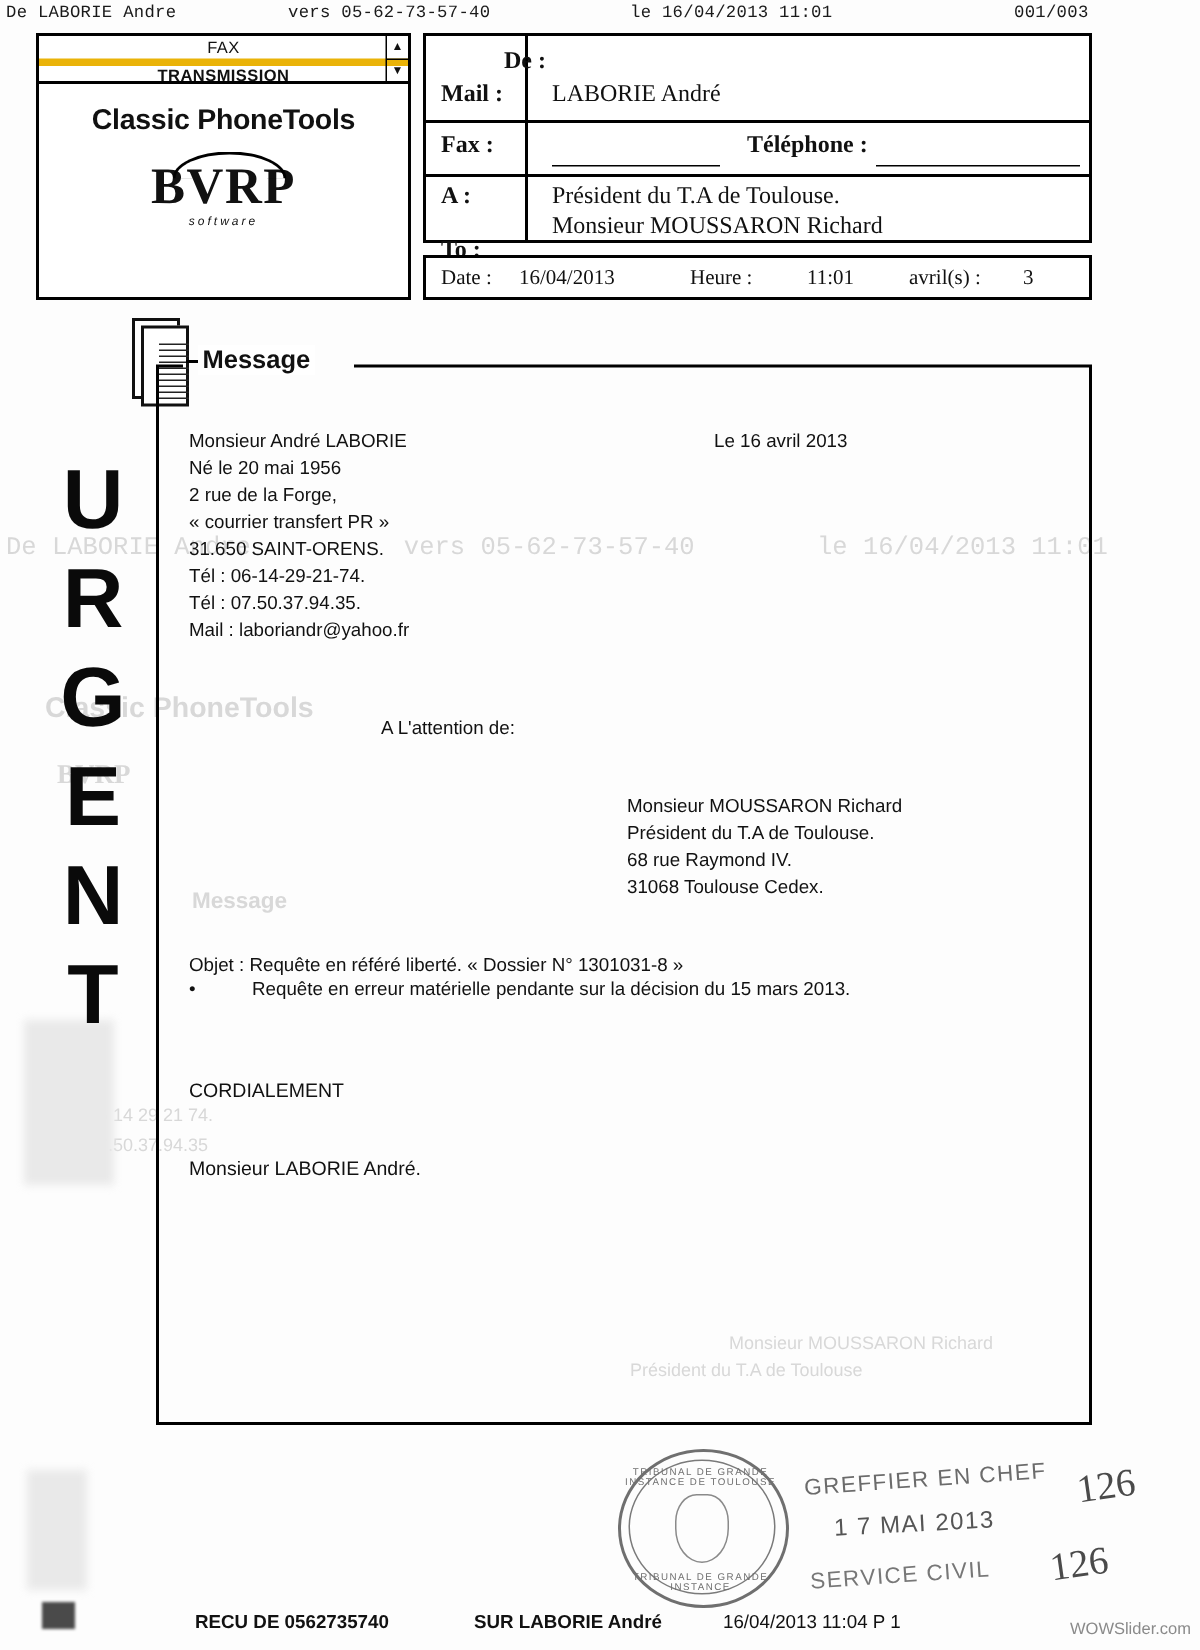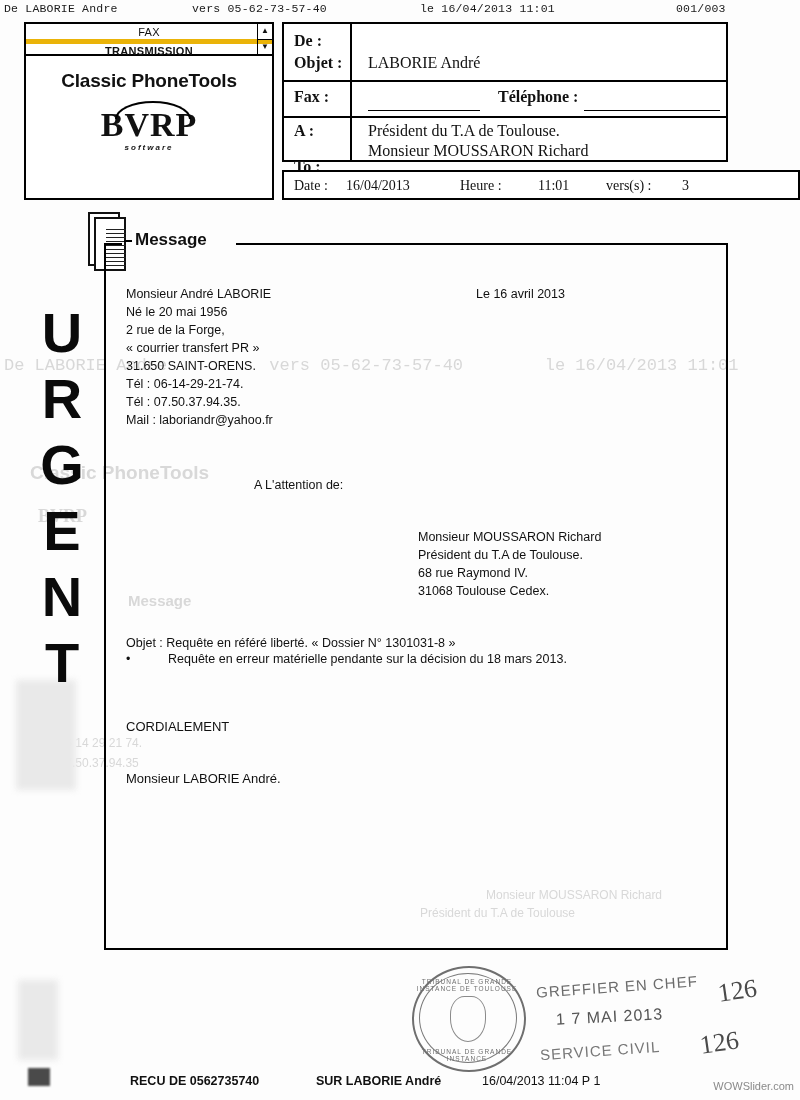--- a/index.html
+++ b/index.html
@@ -121,21 +121,20 @@
     font-size: 34px;
     font-weight: bold;
     letter-spacing: 1px;
     line-height: 1;
   }
   .pt-logo .sw {
     font-size: 8px;
     letter-spacing: 2px;
     margin-top: 1px;
     font-style: italic;
-    font-weight: bold;
   }
   .pt-logo .swoosh {
     position: absolute;
     left: 50%;
     top: -7px;
     width: 72px;
     height: 16px;
     margin-left: -34px;
     border: 2px solid #000;
     border-bottom: none;
@@ -180,21 +179,21 @@
   }
   .underline-rule {
     position: absolute;
     border-bottom: 1px solid #000;
   }
 
   .date-box {
     position: absolute;
     left: 282px;
     top: 170px;
-    width: 518px;
+    width: 446px;
     height: 30px;
     border: 2px solid #000;
     box-sizing: border-box;
     background: #fff;
   }
   .date-box span {
     position: absolute;
     top: 6px;
     font-family: "Liberation Serif", serif;
     font-size: 14px;
@@ -454,41 +453,41 @@
       <div class="bvrp">BVRP</div>
       <div class="sw">software</div>
     </div>
   </div>
 
   <div class="hdr-box">
     <div class="lbl-col"></div>
     <div class="hdr-row-sep" style="top:56px;"></div>
     <div class="hdr-row-sep" style="top:92px;"></div>
 
-    <div class="lbl" style="top:8px;">De :</div>
-    <div class="lbl" style="top:30px;">Objet :</div>
+    <div class="lbl" style="top:8px;margin-left:42px;">De :</div>
+    <div class="lbl" style="top:30px;">Mail :</div>
     <div class="val" style="left:84px; top:30px;">LABORIE André</div>
 
     <div class="lbl" style="top:64px;">Fax :</div>
     <div class="val" style="left:214px; top:64px; font-weight:bold;">Téléphone :</div>
     <div class="underline-rule" style="left:84px; top:86px; width:112px;"></div>
     <div class="underline-rule" style="left:300px; top:86px; width:136px;"></div>
 
     <div class="lbl" style="top:98px;">A :</div>
     <div class="lbl" style="top:134px;text-align:right;">To :</div>
     <div class="val" style="left:84px; top:98px;">Président du T.A de Toulouse.</div>
     <div class="val" style="left:84px; top:118px;">Monsieur  MOUSSARON Richard</div>
   </div>
 
   <div class="date-box">
     <span style="left:10px;">Date :</span>
     <span style="left:62px;">16/04/2013</span>
     <span style="left:176px;">Heure :</span>
     <span style="left:238px;margin-left:16px;">11:01</span>
-    <span style="left:322px;">vers(s) :</span>
+    <span style="left:322px;">avril(s) :</span>
     <span style="left:398px;">3</span>
   </div>
 
   <div class="urgent">
     <div>U</div>
     <div>R</div>
     <div>G</div>
     <div>E</div>
     <div>N</div>
     <div>T</div>
@@ -526,21 +525,21 @@
 Tél : 07.50.37.94.35.
 Mail : laboriandr@yahoo.fr</div>
   <div class="body-text date-right">Le 16 avril  2013</div>
   <div class="body-text attn">A L'attention de:</div>
   <div class="body-text recipient">Monsieur  MOUSSARON Richard
 Président du T.A de Toulouse.
 68 rue Raymond IV.
 31068 Toulouse Cedex.</div>
   <div class="body-text objet">Objet : Requête en référé liberté. «  Dossier N° 1301031-8 »</div>
   <div class="body-text bullet-dot">•</div>
-  <div class="body-text bullet-txt">Requête en erreur matérielle pendante sur la décision du 18 mars 2013.</div>
+  <div class="body-text bullet-txt">Requête en erreur matérielle pendante sur la décision du 15 mars 2013.</div>
   <div class="body-text cordial">CORDIALEMENT</div>
   <div class="body-text signature">Monsieur LABORIE André.</div>
 
   <div class="stamp">
     <div class="ring"></div>
     <div class="ring2"></div>
     <div class="arc-top">TRIBUNAL DE GRANDE INSTANCE DE TOULOUSE</div>
     <div class="arc-bot">TRIBUNAL DE GRANDE INSTANCE</div>
     <div class="emblem"></div>
   </div>

